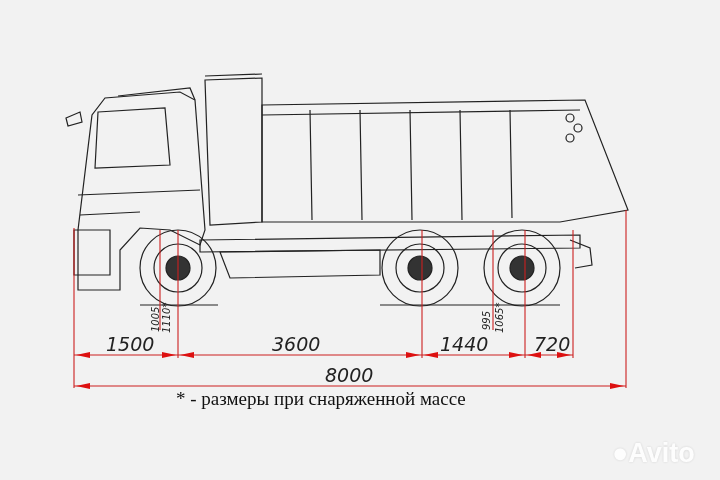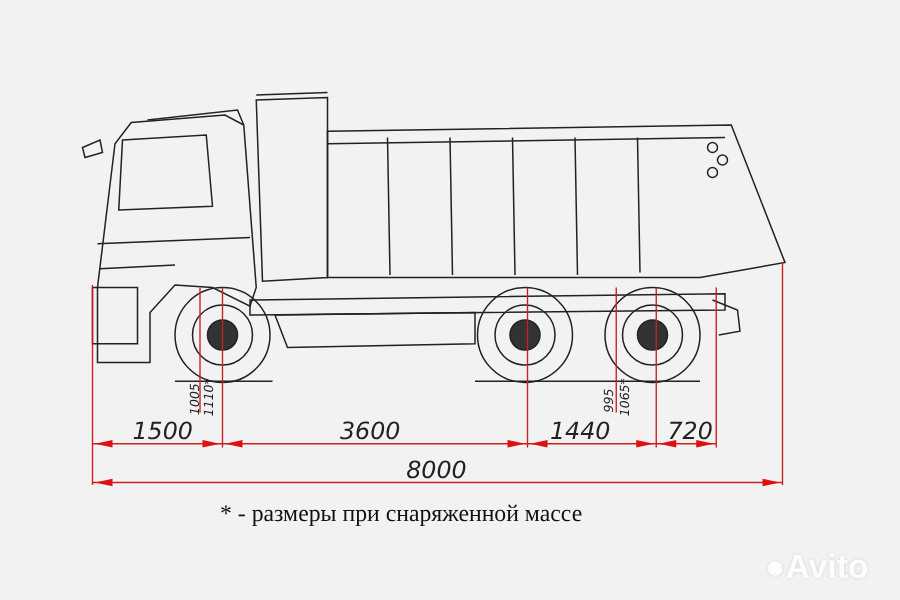--- a/index.html
+++ b/index.html
@@ -1,20 +1,20 @@
 <!DOCTYPE html>
 <html><head>
 <meta charset="utf-8">
 <style>
   html,body{margin:0;padding:0;}
   body{width:720px;height:480px;background:#f2f2f2;position:relative;overflow:hidden;font-family:"DejaVu Sans",sans-serif;}
   svg{position:absolute;left:0;top:0;}
   .dim{font-family:"DejaVu Sans",sans-serif;font-style:italic;font-size:19px;fill:#222;}
   .dimv{font-family:"DejaVu Sans",sans-serif;font-style:italic;font-size:10px;fill:#222;}
-  .note{position:absolute;left:176px;top:401px;font-family:"Liberation Serif","DejaVu Serif",serif;font-size:19px;color:#111;}
+  .note{position:absolute;left:176px;top:388px;font-family:"Liberation Serif","DejaVu Serif",serif;font-size:19px;color:#111;}
   .wm{position:absolute;left:612px;top:438px;font-family:"Liberation Sans",sans-serif;font-weight:bold;font-size:27px;color:#fff;opacity:0.9;text-shadow:0 0 3px rgba(0,0,0,0.15);}
 </style>
 </head>
 <body>
 
 <svg width="720" height="480" viewBox="0 0 720 480">
   <g stroke="#222" fill="none" stroke-width="1.2">
 
     <path d="M78 290 L78 230 L92 115 L105 98 L180 92 L195 100 L205 230 L200 245 L170 230 L140 228 L120 250 L120 290 Z"></path>
     <path d="M98 112 L165 108 L170 165 L95 168 Z"></path>

